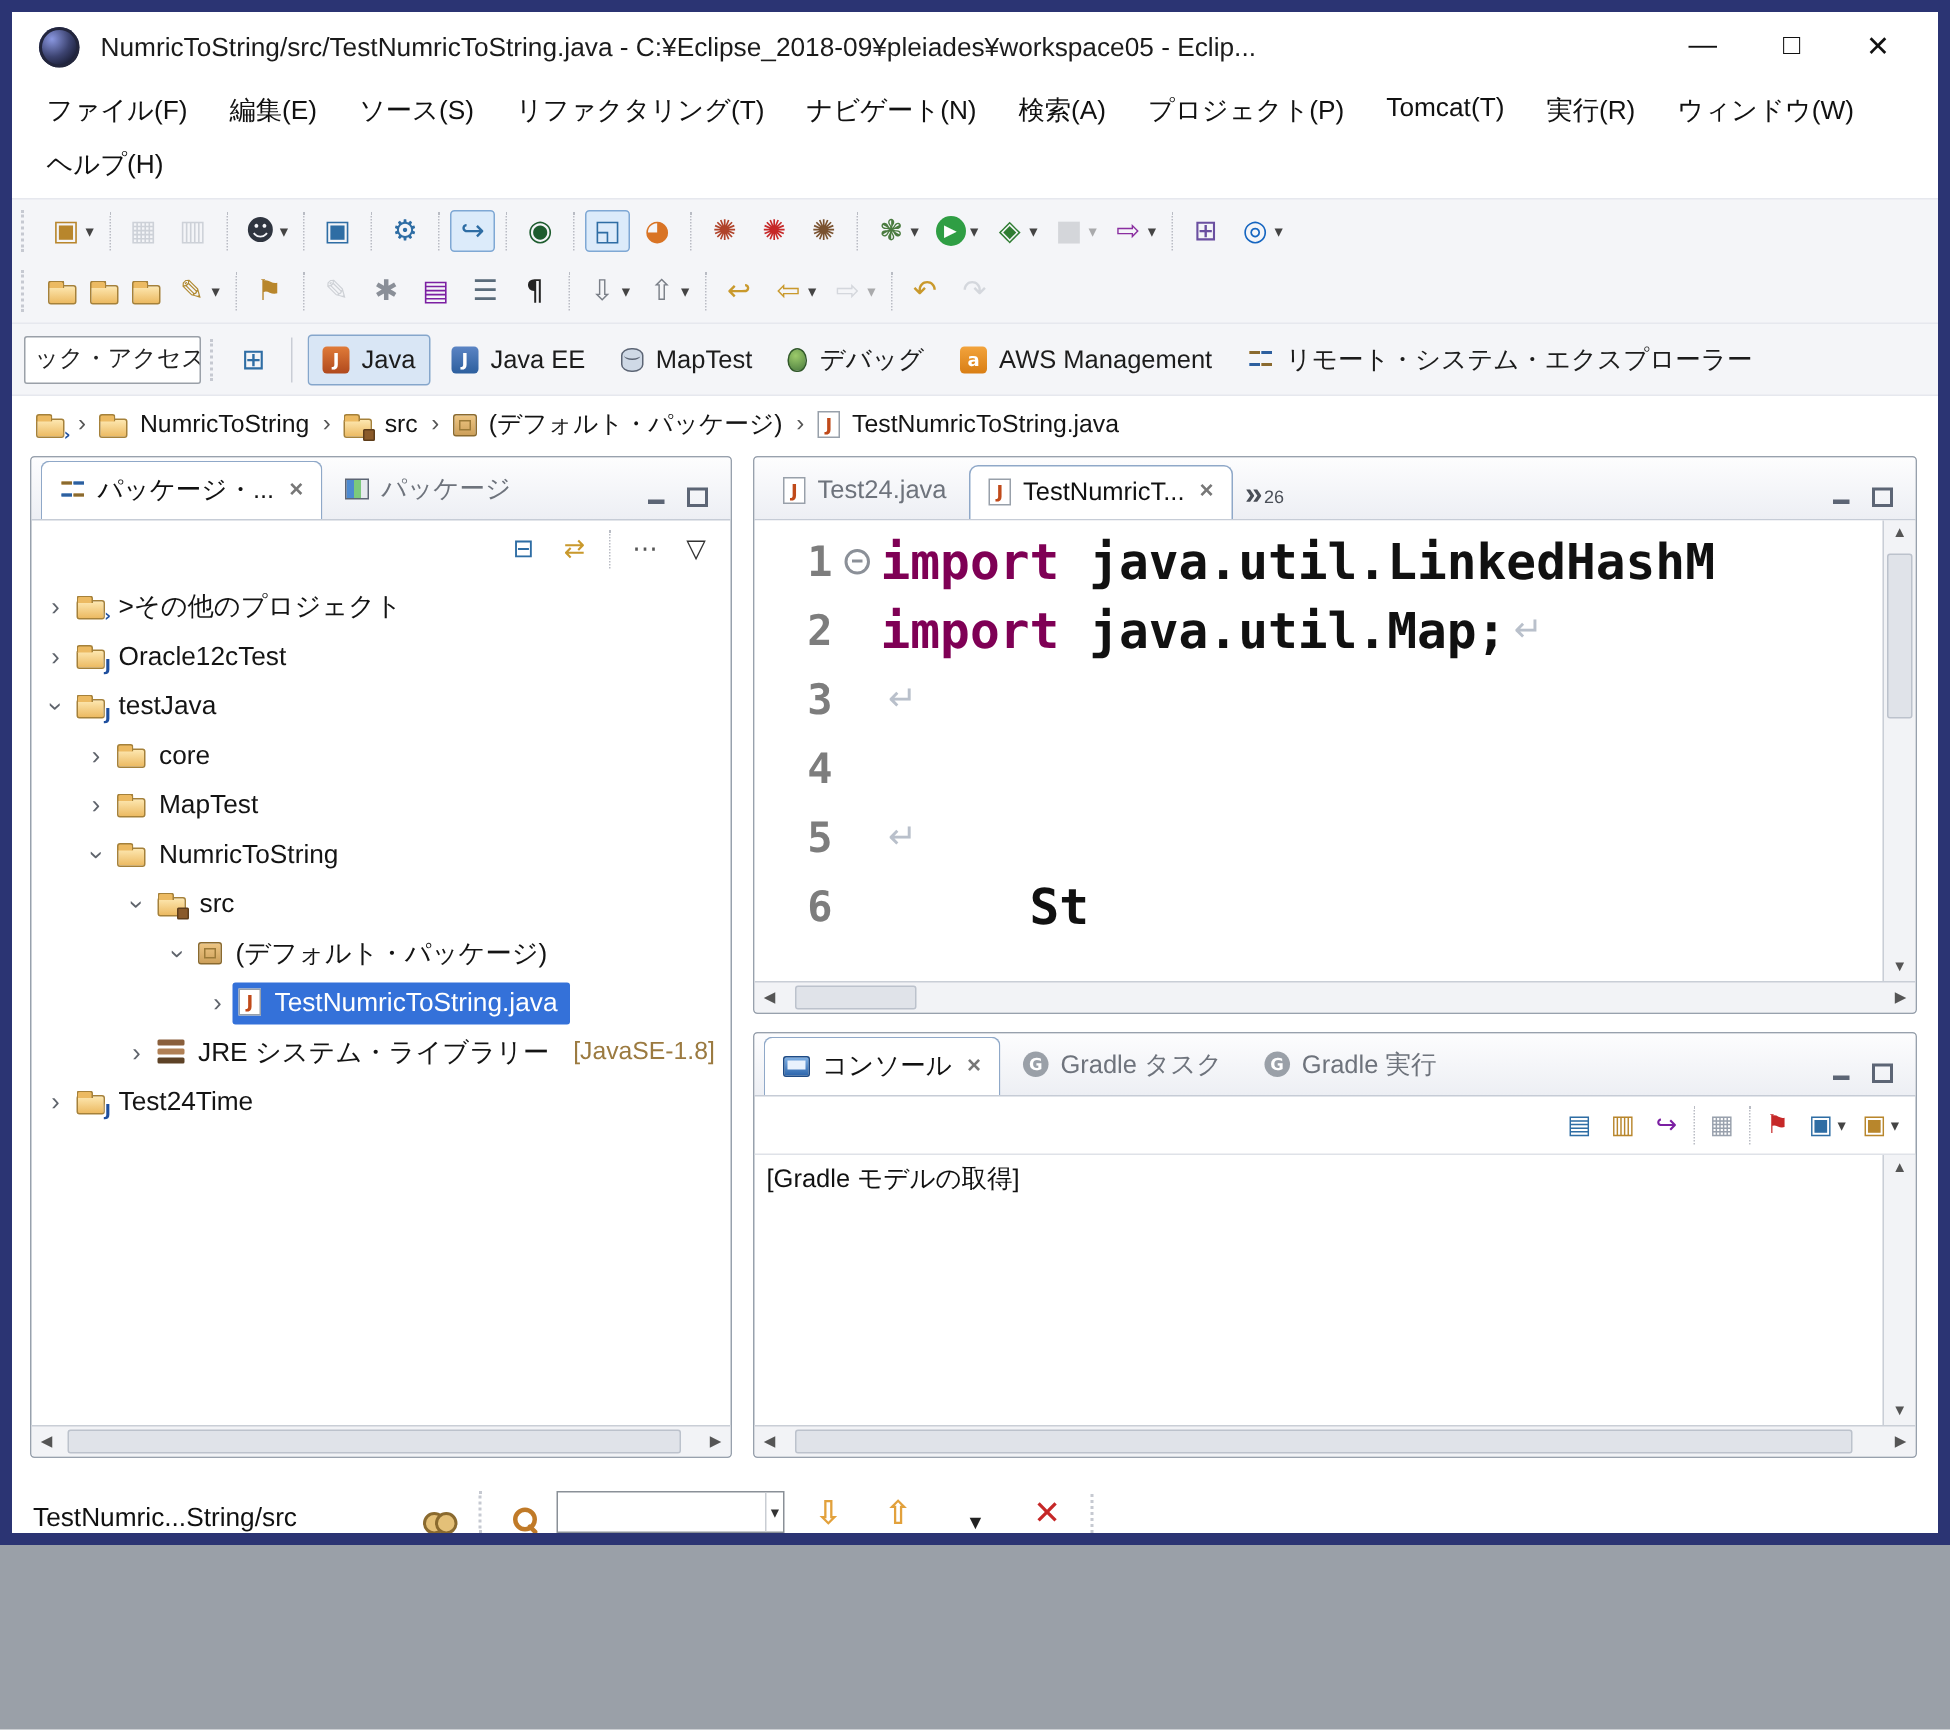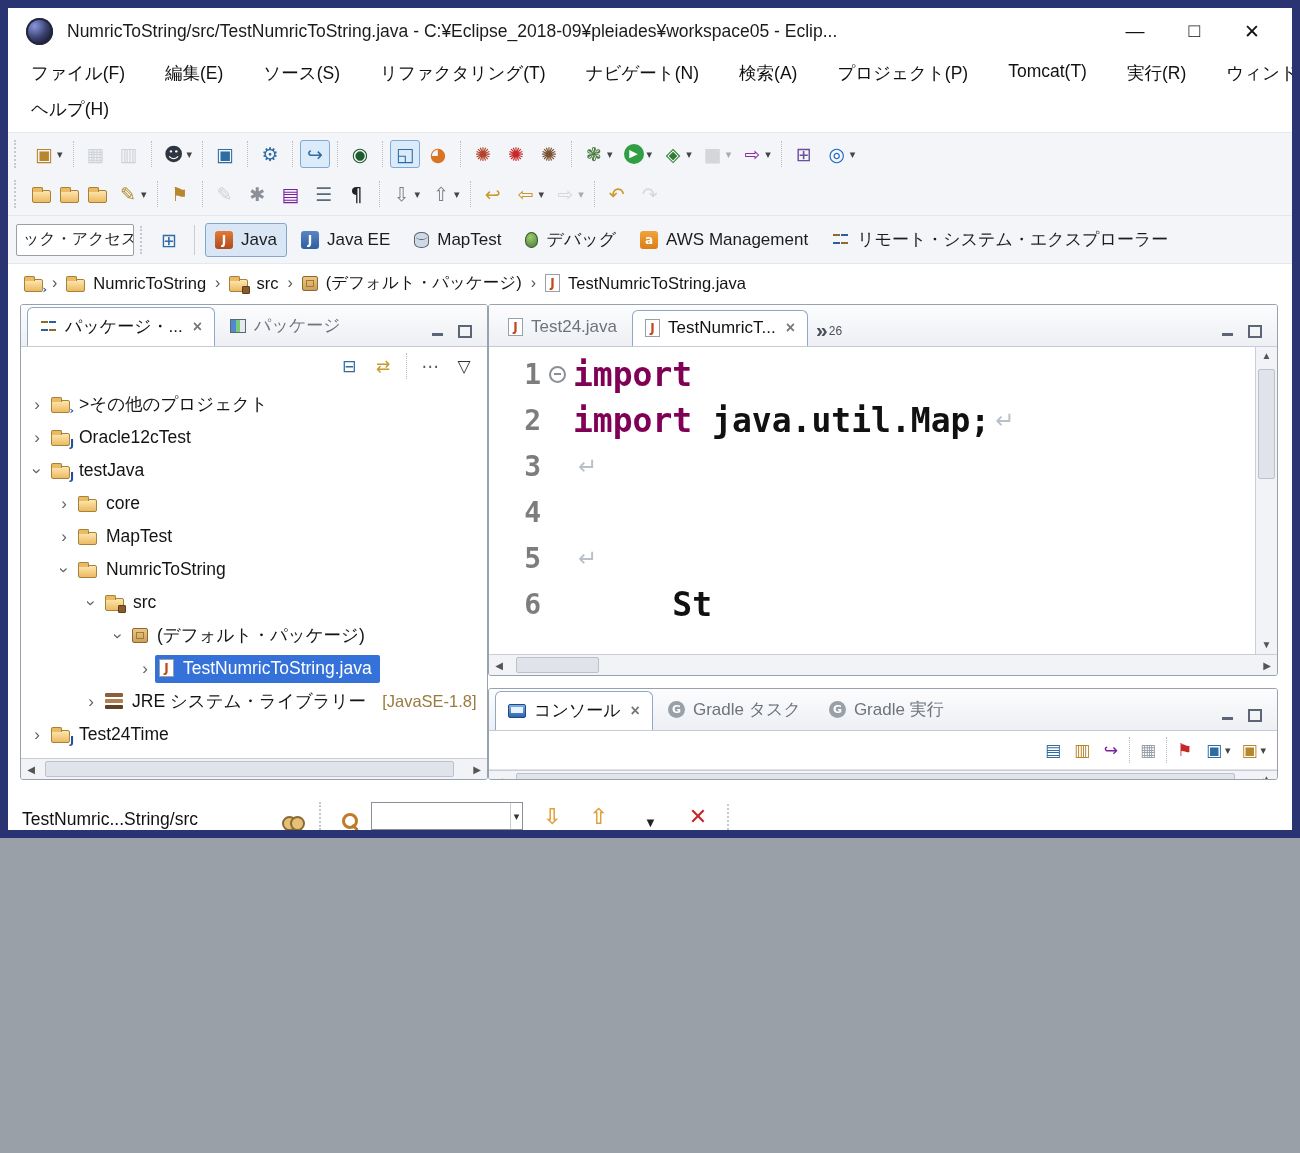--- a/index.html
+++ b/index.html
@@ -1,27 +1,27 @@
 <!DOCTYPE html>
 <html style="--window-border: #2b3473; --selection-bg: #3471d9; --keyword: #7f0055; --toggle-bg: #dcebfa; --toggle-border: #7fa8d4;"><head>
 <meta charset="utf-8">
 <style>
   *{margin:0;padding:0;box-sizing:border-box}
   body{font-family:"Liberation Sans","DejaVu Sans",sans-serif;background:#9aa0a8;}
-  .window{width:1300px;height:838px;border:8px solid var(--window-border);background:#fff;display:flex;flex-direction:column;overflow:hidden}
+  .window{width:1300px;height:1030px;border:8px solid var(--window-border);background:#fff;display:flex;flex-direction:column;overflow:hidden}
   
   .titlebar{height:46px;display:flex;align-items:center;padding:0 10px;flex:0 0 auto;background:#fff}
   .title-icon{width:27px;height:27px;border-radius:50%;margin:0 14px 0 8px;flex:0 0 auto;
     background:radial-gradient(circle at 32% 30%,#8a97e0 0%,#3c4370 45%,#14172b 80%);box-shadow:inset 0 0 0 2px #23263d}
   .title-text{font-size:17.5px;color:#1b1b1b;flex:1 1 auto;white-space:nowrap;overflow:hidden}
   .win-controls{display:flex;gap:44px;padding-right:22px;font-size:19px;color:#111}
   .win-controls span{cursor:default}
   
   .menubar{padding:2px 12px 6px;display:flex;flex-direction:column;gap:2px;background:#fff;flex:0 0 auto}
-  .menu-row{display:flex;gap:18px}
+  .menu-row{display:flex;gap:6px}
   .menu-item{padding:5px 11px;font-size:17.5px;color:#111;border-radius:3px;white-space:nowrap}
   
   .toolbar{background:#f4f5f8;border-top:1px solid #e6e8ee;border-bottom:1px solid #e6e8ee;padding:1px 4px;flex:0 0 auto}
   .tb-row{display:flex;align-items:center;height:40px;overflow:hidden}
   .tb-group{display:flex;align-items:center;gap:3px;padding:0 5px}
   .tb-sep{width:1px;height:26px;border-left:1px dotted #b9bcc4;margin:0 2px;flex:0 0 auto}
   .handle{width:4px;height:28px;border-left:2px dotted #c6c9d1;margin:0 6px 0 2px;flex:0 0 auto}
   .tbtn{display:flex;align-items:center;padding:2px 2px;border-radius:3px;border:1px solid transparent}
   .tbtn .g{font-size:19px;line-height:22px;width:24px;text-align:center;font-family:"DejaVu Sans",sans-serif}
   .tbtn .g.round{background:#2f9e44;color:#fff!important;border-radius:50%;font-size:11px;width:20px;height:20px;line-height:20px;margin:0 2px}
@@ -33,21 +33,21 @@
   .qa-box{width:118px;height:32px;border:1px solid #9aa0a8;border-radius:2px;background:#fff;display:flex;align-items:center;padding:0 6px;font-size:16px;color:#222;overflow:hidden;white-space:nowrap}
   .vbar{width:1px;height:30px;background:#c9cdd5;margin:0 6px}
   .persp-items{display:flex;align-items:center;gap:4px;overflow:hidden}
   .persp-item{display:flex;align-items:center;gap:8px;padding:6px 9px;border:1px solid transparent;border-radius:3px;font-size:17px;color:#1c1c1c;white-space:nowrap}
   .persp-item.active{background:#d9e6f5;border-color:#85a6cb}
   
   .breadcrumb{display:flex;align-items:center;gap:9px;padding:6px 16px;background:#fff;font-size:16.5px;height:38px;flex:0 0 auto}
   .bc-item{display:flex;align-items:center;gap:8px;white-space:nowrap;color:#141414}
   .bc-chevron{color:#555;font-size:16px}
   
-  .main{flex:1 1 auto;display:flex;padding:2px 14px 6px 12px;background:#fff;min-height:0}
+  .main{flex:1 1 auto;display:flex;padding:2px 14px 6px 12px;gap:14px;background:#fff;min-height:0}
   .panel{border:1px solid #98a1ad;border-radius:3px;display:flex;flex-direction:column;min-width:0;background:#fff;overflow:hidden}
   .left-panel{width:468px;flex:0 0 auto}
   .right-col{flex:1 1 auto;display:flex;flex-direction:column;gap:12px;min-width:0}
   .editor-panel{height:372px;flex:0 0 auto}
   .console-panel{flex:1 1 auto}
   .tabbar{display:flex;align-items:flex-end;background:linear-gradient(#fdfdfe,#edeff4);border-bottom:1px solid #c6ccd6;height:42px;padding:4px 6px 0;flex:0 0 auto}
   .tabs-strip{display:flex;align-items:flex-end;gap:2px;min-width:0;overflow:hidden}
   .tab{display:flex;align-items:center;gap:8px;padding:7px 12px 9px;font-size:17px;color:#6e737c;border:1px solid transparent;border-bottom:none;border-radius:6px 6px 0 0;white-space:nowrap}
   .tab.active{background:#fff;color:#111;border-color:#8fa8c8;position:relative;top:1px}
   .tab .close{color:#777;font-size:16px;margin-left:2px;font-weight:bold}
@@ -596,21 +596,21 @@
             <span class="pbtn max"></span>
           </div>
         </div>
         <div class="editor-body">
           <div class="code-area">
               <div class="code-line">
                 <span class="line-num">1</span>
                 <span class="fold-col">
                   <span class="fold-minus"></span>
                 </span>
-                <span class="code"><span class="kw">import</span></span>
+                <span class="code"><span class="kw">import</span><span> java.util.LinkedHashM</span></span>
               </div>
               <div class="code-line">
                 <span class="line-num">2</span>
                 <span class="fold-col"></span>
                 <span class="code"><span class="kw">import</span><span> java.util.Map;</span><span class="eol">↵</span></span>
               </div>
               <div class="code-line">
                 <span class="line-num">3</span>
                 <span class="fold-col"></span>
                 <span class="code"><span class="eol">↵</span></span>

